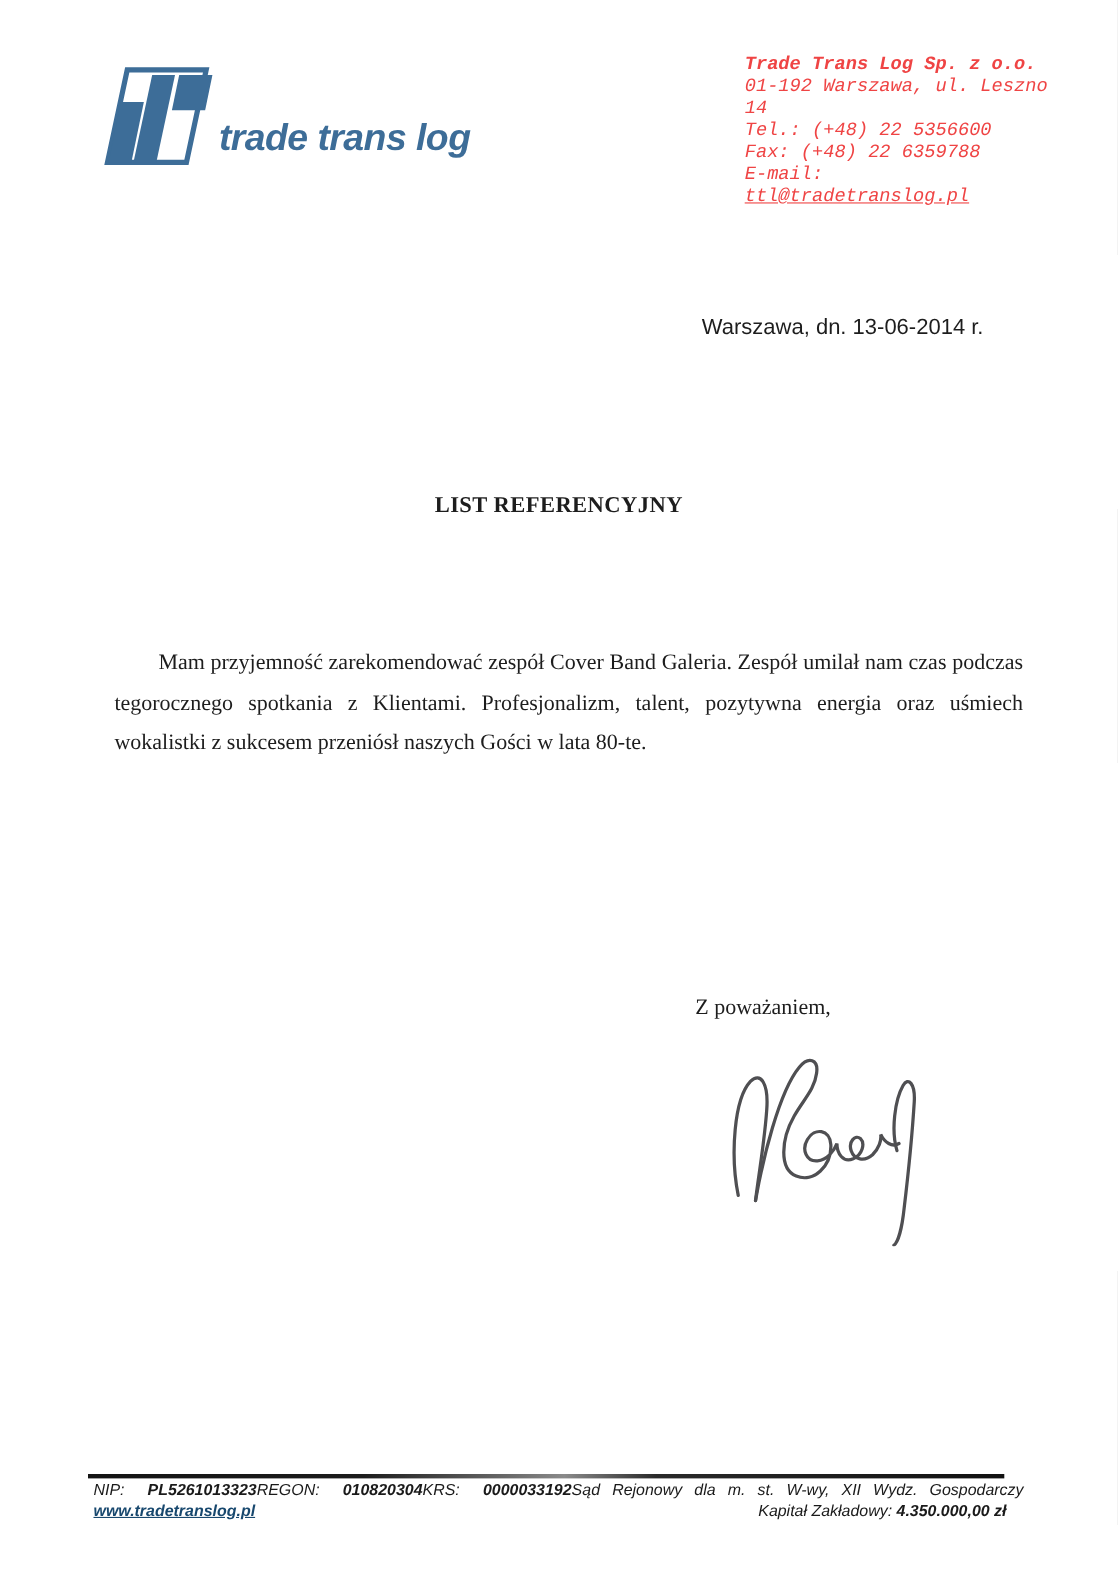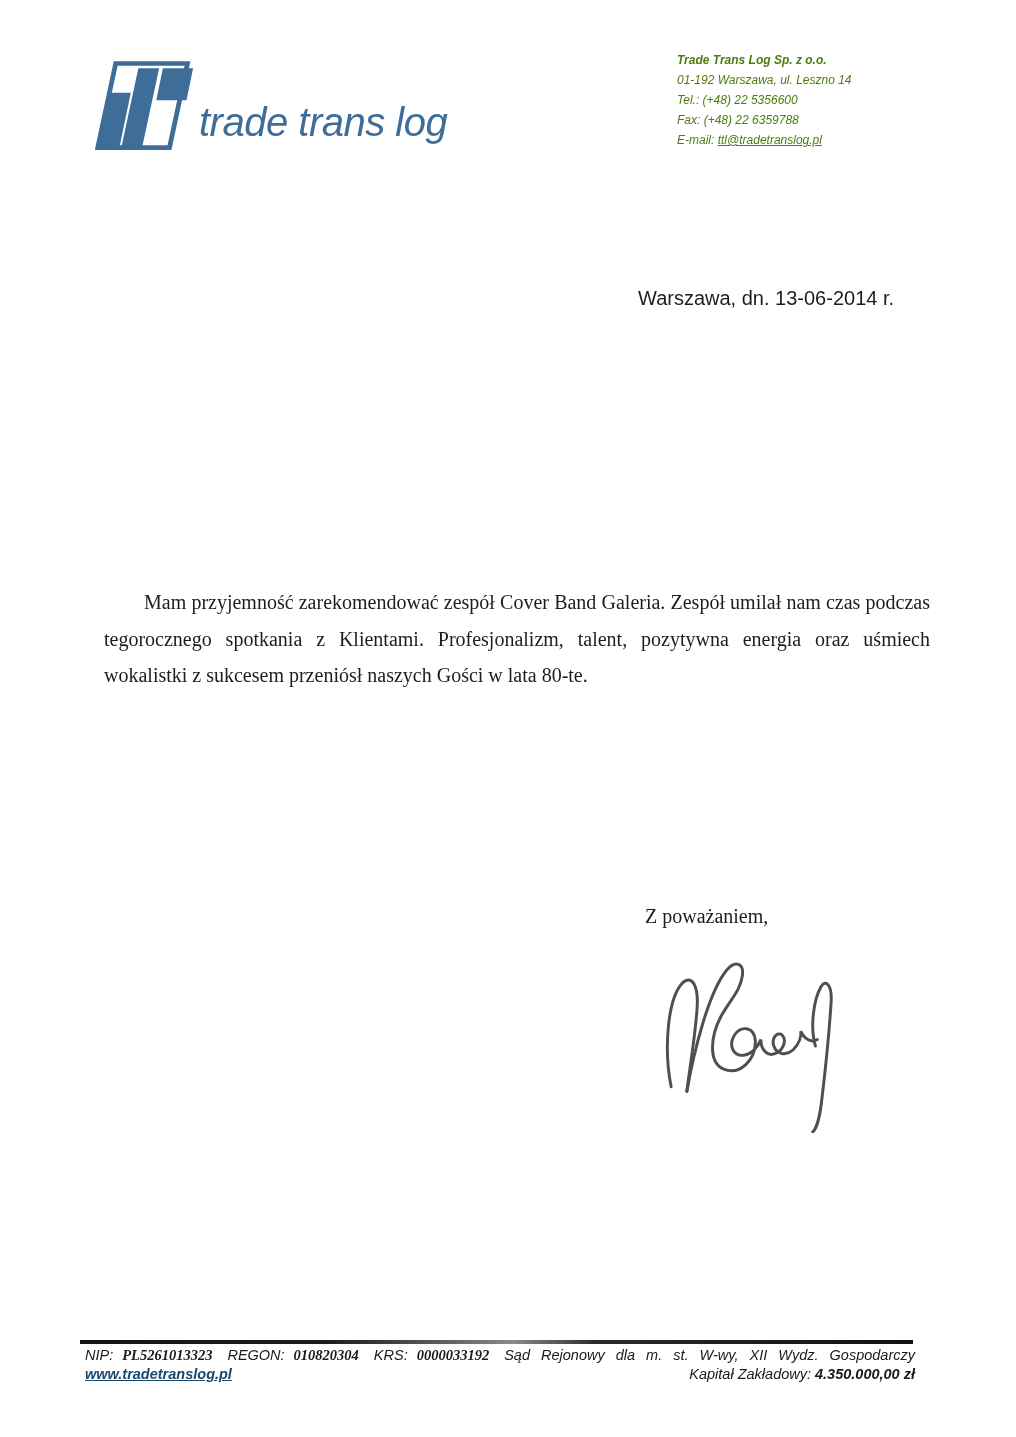--- a/index.html
+++ b/index.html
@@ -19,37 +19,37 @@
     left: 93px;
     top: 58px;
     display: flex;
     align-items: flex-end;
     gap: 4px;
   }
   .logo-icon { display: block; }
   .logo-text {
     font-family: "Liberation Sans", sans-serif;
     font-style: italic;
-    font-weight: normal;
-    font-size: 40px;
+    font-weight: bold;
+    font-size: 34px;
     letter-spacing: -0.5px;
     color: var(--logo-blue, #3d6d98);
     line-height: 1;
     padding-bottom: 12px;
   }
   .contact-block {
     position: absolute;
     left: 677px;
     top: 50px;
     width: 280px;
-    font-family: Liberation Sans, sans-serif;
-    font-style: italic;
-    font-size: 12px;
+    font-family: Liberation Mono, monospace;
+    font-style: italic;
+    font-size: 17px;
     line-height: 20px;
-    color: #4d7c0f;
+    color: #ef4444;
   }
   .contact-company { font-weight: bold; }
   .contact-email-link { text-decoration: underline; }
 
   
   .date-line {
     position: absolute;
     left: 638px;
     top: 287px;
     font-family: Liberation Sans, sans-serif;
@@ -76,21 +76,21 @@
     font-family: "Liberation Serif", serif;
     font-size: 20px;
     line-height: 36.5px;
     text-align: justify;
   }
   .body-text p { margin: 0; }
   .body-text .indent-first { text-indent: 40px; }
 
   .closing {
     position: absolute;
-    left: 645px;
+    left: 632px;
     top: 905px;
     font-family: "Liberation Serif", serif;
     font-size: 20px;
     white-space: nowrap;
   }
   .signature-svg {
     position: absolute;
     left: 638px;
     top: 948px;
   }
@@ -111,21 +111,21 @@
     width: 830px;
     display: flex;
     justify-content: space-between;
     align-items: baseline;
     font-family: "Liberation Sans", sans-serif;
     font-style: italic;
     font-size: 14.5px;
     color: #1a1a1a;
     white-space: nowrap;
   }
-  .footer-group .f-val { font-weight: bold; margin-left: 9px; font-family: Liberation Serif, serif; }
+  .footer-group .f-val { font-weight: bold; margin-left: 21px; }
   .footer-court { word-spacing: 7px; }
   .footer-line2 {
     position: absolute;
     left: 85px;
     top: 1366px;
     width: 830px;
     display: flex;
     justify-content: space-between;
     align-items: flex-start;
     font-family: "Liberation Sans", sans-serif;
@@ -161,20 +161,21 @@
     <div class="contact-tel">Tel.: (+48) 22 5356600</div>
     <div class="contact-fax">Fax: (+48) 22 6359788</div>
     <div class="contact-email">
       <span>E-mail:</span>
       <span class="contact-email-link">ttl@tradetranslog.pl</span>
     </div>
   </div>
 
   <div class="date-line">Warszawa, dn. 13-06-2014 r.</div>
 
+  <h1 class="letter-title">LIST REFERENCYJNY</h1>
 
   <div class="body-text">
     <p class="indent-first">Mam przyjemność zarekomendować zespół Cover Band Galeria. Zespół umilał nam czas podczas tegorocznego spotkania z Klientami. Profesjonalizm, talent, pozytywna energia oraz uśmiech wokalistki z sukcesem przeniósł naszych Gości w lata 80-te.</p>
   </div>
 
   <div class="closing">Z poważaniem,</div>
 
   <svg class="signature-svg" width="205" height="185" viewBox="0 0 210 200" aria-hidden="true">
     <g fill="none" stroke="#4f4f52" stroke-width="3.2" stroke-linecap="round">
       <path d="M30 150 C22 110 26 55 42 38 C52 28 60 40 58 66 C56 96 50 130 47 155"></path>

